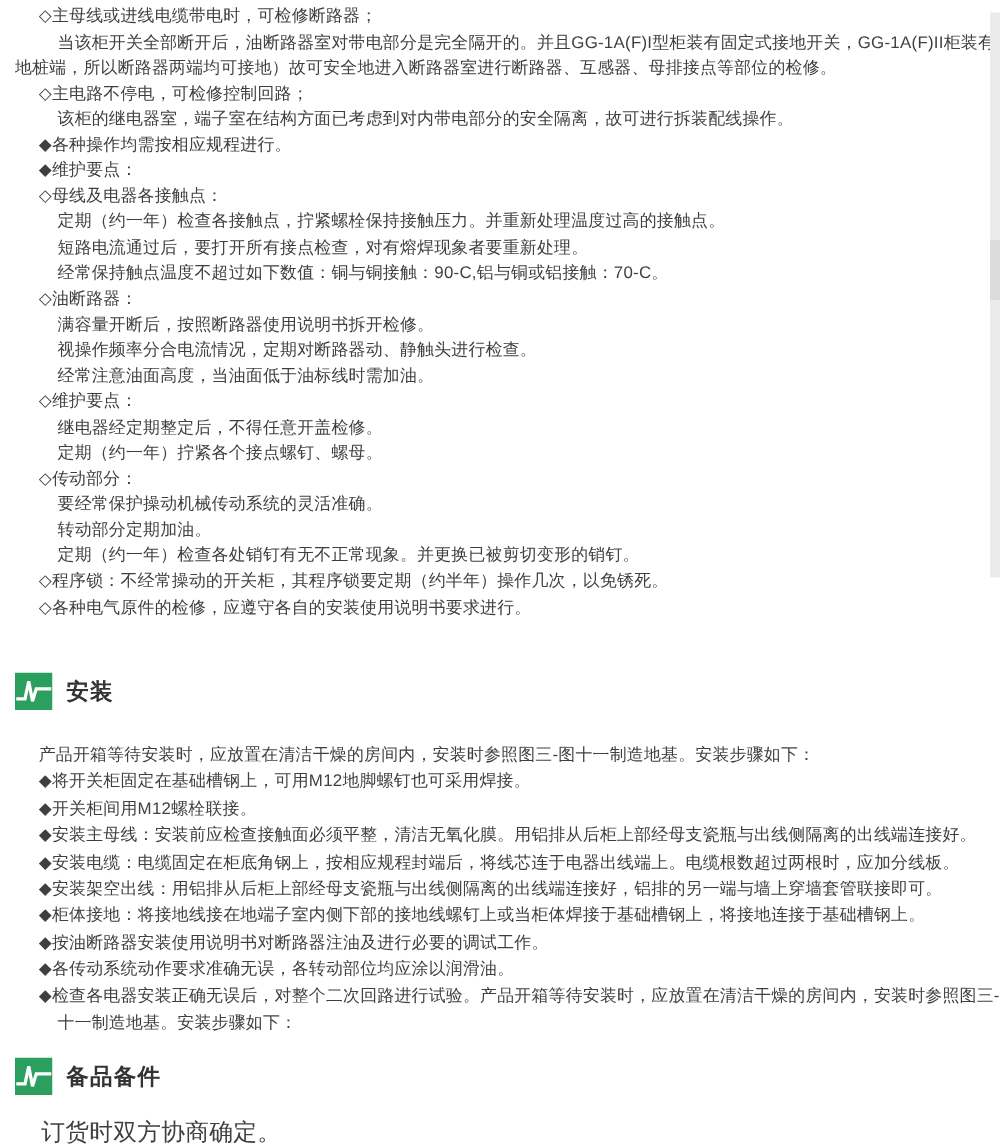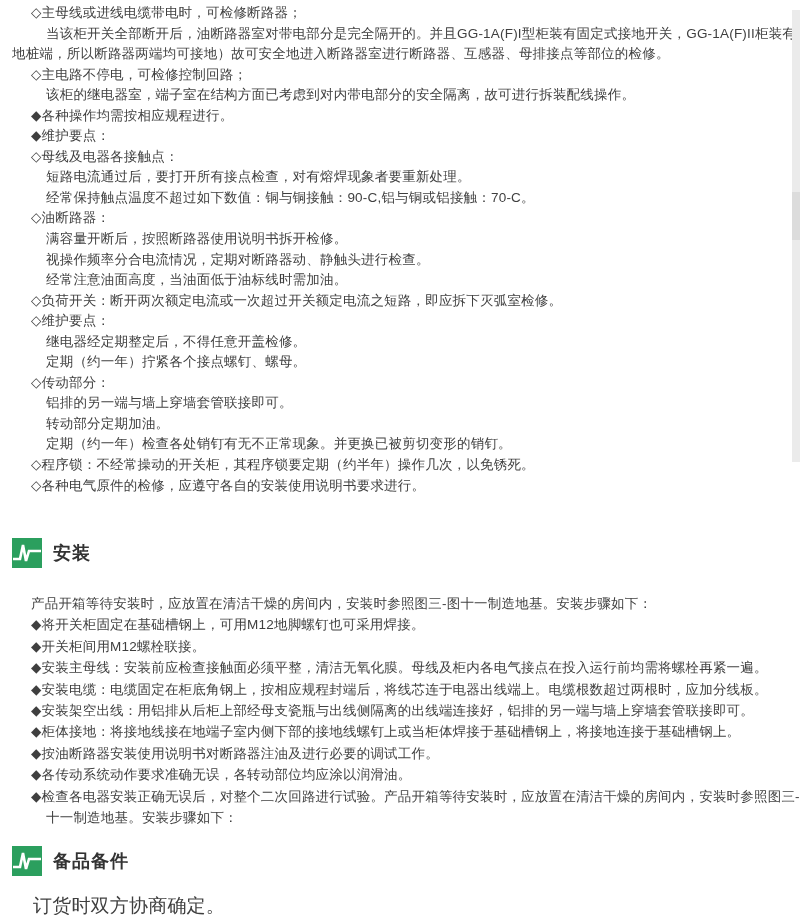--- a/index.html
+++ b/index.html
@@ -64,53 +64,53 @@
 
   <div class="textblock maint">
       <div class="line i1">◇主母线或进线电缆带电时，可检修断路器；</div>
       <div class="line i2">当该柜开关全部断开后，油断路器室对带电部分是完全隔开的。并且GG-1A(F)I型柜装有固定式接地开关，GG-1A(F)II柜装有接</div>
       <div class="line i0">地桩端，所以断路器两端均可接地）故可安全地进入断路器室进行断路器、互感器、母排接点等部位的检修。</div>
       <div class="line i1">◇主电路不停电，可检修控制回路；</div>
       <div class="line i2">该柜的继电器室，端子室在结构方面已考虑到对内带电部分的安全隔离，故可进行拆装配线操作。</div>
       <div class="line i1">◆各种操作均需按相应规程进行。</div>
       <div class="line i1">◆维护要点：</div>
       <div class="line i1">◇母线及电器各接触点：</div>
+      <div class="line i2">定期（约一年）检查各接触点，拧紧螺栓保持接触压力。并重新处理温度过高的接触点。</div>
       <div class="line i2">短路电流通过后，要打开所有接点检查，对有熔焊现象者要重新处理。</div>
       <div class="line i2">经常保持触点温度不超过如下数值：铜与铜接触：90-C,铝与铜或铝接触：70-C。</div>
       <div class="line i1">◇油断路器：</div>
       <div class="line i2">满容量开断后，按照断路器使用说明书拆开检修。</div>
       <div class="line i2">视操作频率分合电流情况，定期对断路器动、静触头进行检查。</div>
       <div class="line i2">经常注意油面高度，当油面低于油标线时需加油。</div>
-      <div class="line i1">◇负荷开关：断开两次额定电流或一次超过开关额定电流之短路，即应拆下灭弧室检修。</div>
       <div class="line i1">◇维护要点：</div>
       <div class="line i2">继电器经定期整定后，不得任意开盖检修。</div>
       <div class="line i2">定期（约一年）拧紧各个接点螺钉、螺母。</div>
       <div class="line i1">◇传动部分：</div>
-      <div class="line i2">铝排的另一端与墙上穿墙套管联接即可。</div>
+      <div class="line i2">要经常保护操动机械传动系统的灵活准确。</div>
       <div class="line i2">转动部分定期加油。</div>
       <div class="line i2">定期（约一年）检查各处销钉有无不正常现象。并更换已被剪切变形的销钉。</div>
       <div class="line i1">◇程序锁：不经常操动的开关柜，其程序锁要定期（约半年）操作几次，以免锈死。</div>
       <div class="line i1">◇各种电气原件的检修，应遵守各自的安装使用说明书要求进行。</div>
     </div>
 
   <div class="sec-header hdr-install">
     <span class="sec-icon">
       <svg width="30" height="30" viewBox="0 0 30 30">
         <rect x="0" y="0" width="30" height="30" fill="#2b9f5e"></rect>
         <polyline points="1,21 8,21 11,7 14,23 17,13 29,13" fill="none" stroke="#ffffff" stroke-width="2.6" stroke-linecap="butt" stroke-linejoin="miter"></polyline>
       </svg>
     </span>
     <span class="sec-title">安装</span>
   </div>
 
   <div class="textblock install">
       <div class="line i1">产品开箱等待安装时，应放置在清洁干燥的房间内，安装时参照图三-图十一制造地基。安装步骤如下：</div>
       <div class="line i1">◆将开关柜固定在基础槽钢上，可用M12地脚螺钉也可采用焊接。</div>
       <div class="line i1">◆开关柜间用M12螺栓联接。</div>
-      <div class="line i1">◆安装主母线：安装前应检查接触面必须平整，清洁无氧化膜。母线及柜内各电气接点在投入运行前均需将螺栓再紧一遍。</div>
+      <div class="line i1">◆安装主母线：安装前应检查接触面必须平整，清洁无氧化膜。用铝排从后柜上部经母支瓷瓶与出线侧隔离的出线端连接好。</div>
       <div class="line i1">◆安装电缆：电缆固定在柜底角钢上，按相应规程封端后，将线芯连于电器出线端上。电缆根数超过两根时，应加分线板。</div>
       <div class="line i1">◆安装架空出线：用铝排从后柜上部经母支瓷瓶与出线侧隔离的出线端连接好，铝排的另一端与墙上穿墙套管联接即可。</div>
       <div class="line i1">◆柜体接地：将接地线接在地端子室内侧下部的接地线螺钉上或当柜体焊接于基础槽钢上，将接地连接于基础槽钢上。</div>
       <div class="line i1">◆按油断路器安装使用说明书对断路器注油及进行必要的调试工作。</div>
       <div class="line i1">◆各传动系统动作要求准确无误，各转动部位均应涂以润滑油。</div>
       <div class="line i1">◆检查各电器安装正确无误后，对整个二次回路进行试验。产品开箱等待安装时，应放置在清洁干燥的房间内，安装时参照图三-图</div>
       <div class="line i2">十一制造地基。安装步骤如下：</div>
     </div>
 
   <div class="sec-header hdr-spares">

